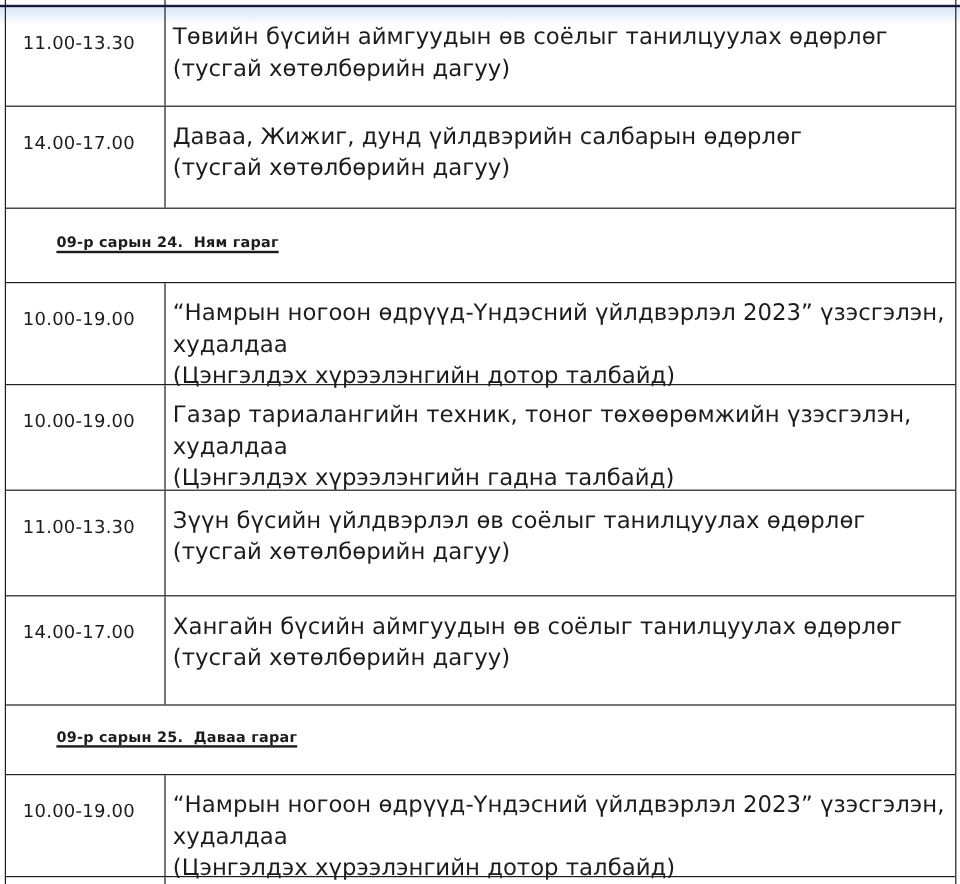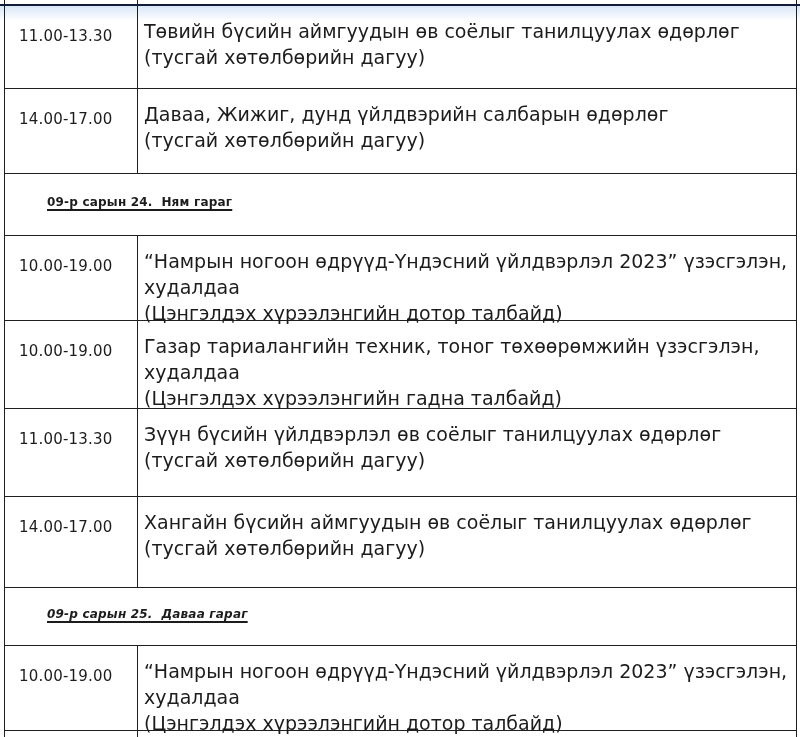--- a/index.html
+++ b/index.html
@@ -145,21 +145,21 @@
     </div>
 
     <div class="row" style="height:91px;">
       <div class="cell time">14.00-17.00</div>
       <div class="cell desc">
         <div class="line">Хангайн бүсийн аймгуудын өв соёлыг танилцуулах өдөрлөг</div>
         <div class="line">(тусгай хөтөлбөрийн дагуу)</div>
       </div>
     </div>
 
-    <div class="hrow" style="height:58px; padding-top:15px;font-style:italic;">
+    <div class="hrow" style="height:58px; padding-top:15px;">
       <span class="htext">09-р сарын 25.  Даваа гараг</span>
     </div>
 
     <div class="row" style="height:85px;">
       <div class="cell time">10.00-19.00</div>
       <div class="cell desc">
         <div class="line">“Намрын ногоон өдрүүд-Үндэсний үйлдвэрлэл 2023” үзэсгэлэн, худалдаа</div>
         <div class="line">(Цэнгэлдэх хүрээлэнгийн дотор талбайд)</div>
       </div>
     </div>

